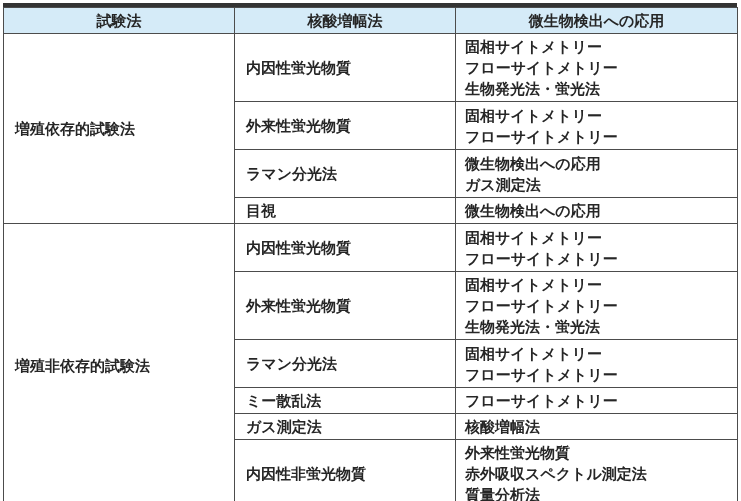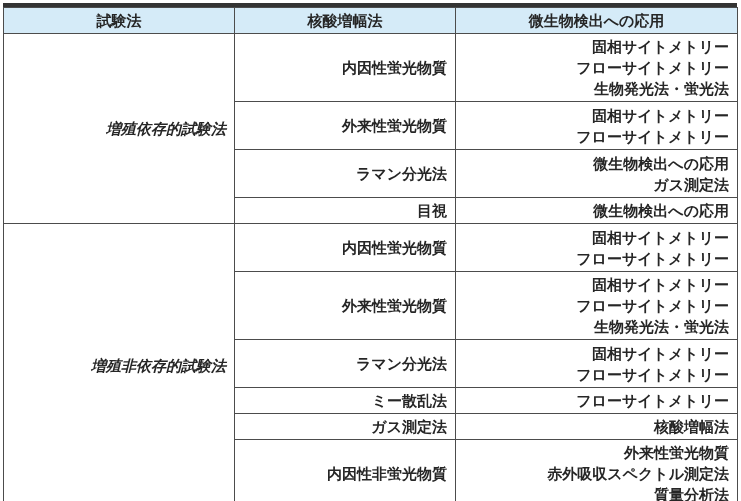--- a/index.html
+++ b/index.html
@@ -41,23 +41,22 @@
     text-align: center;
     font-weight: 600;
     padding: 1px 4px;
     line-height: 20px;
   }
   td {
     padding: 2px 8px;
     vertical-align: middle;
     line-height: 21px;
     background: #ffffff;
-    text-align: right;
   }
-  td.method { padding-left: 11px; font-style: italic; }
+  td.method { padding-left: 11px; }
   td.principle { padding-left: 11px; }
   td.apps { padding-left: 9px; }
   tr.rh1 { height: 26px; }
   tr.rh2 { height: 48px; }
   tr.rh3 { height: 66px; }
   .app-line { white-space: nowrap; }
 </style>
 </head>
 <body>
 

